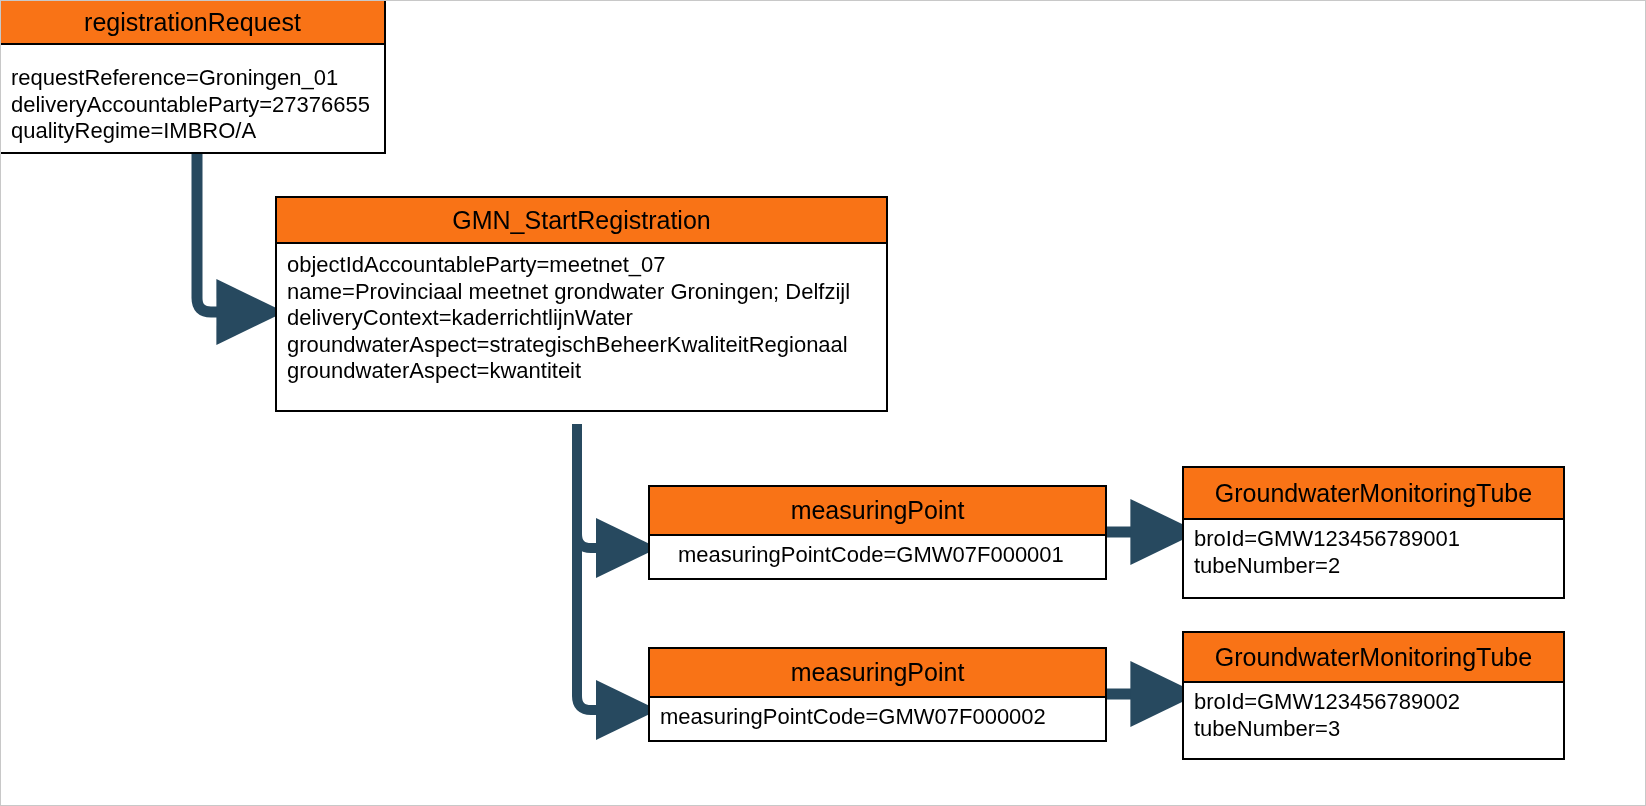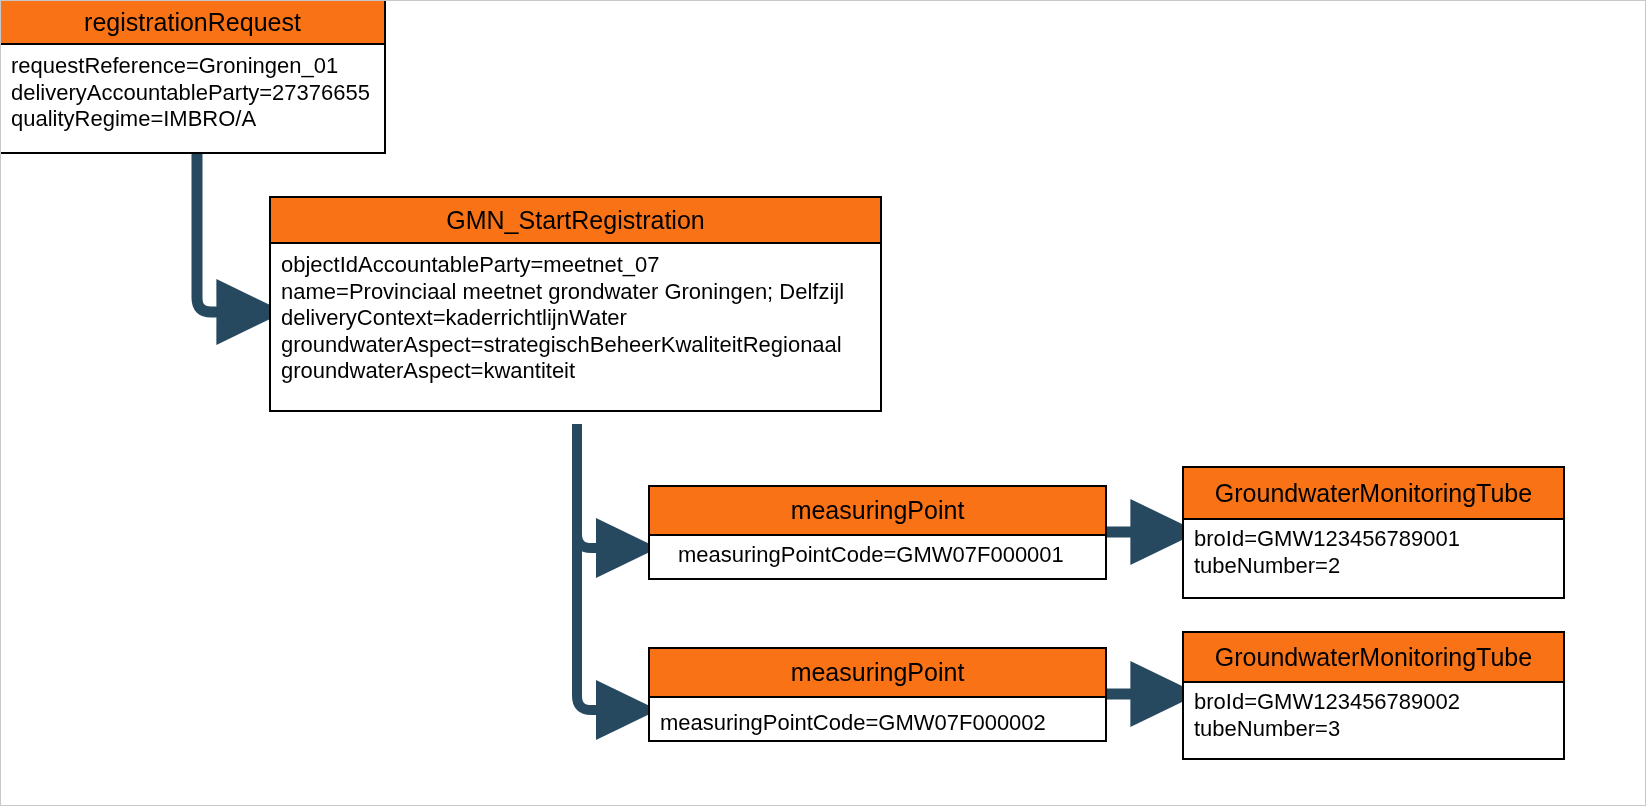--- a/index.html
+++ b/index.html
@@ -62,39 +62,39 @@
     width: 1646px;
     height: 806px;
     z-index: 2;
     pointer-events: none;
   }
   
   #box-registration-request {
     left: -2px;  top: -2px;  width: 387px; height: 155px;
   }
   #box-registration-request .uml-header { height: 44px; }
-  #box-registration-request .uml-body   { height: 107px; padding-top: 8px; }
+  #box-registration-request .uml-body   { height: 107px; padding-top: 8px; margin-top: 12px; }
 
   #box-gmn-start-registration {
-    left: 268px; top: 195px; width: 613px; height: 216px;
+    left: 274px; top: 195px; width: 613px; height: 216px;
   }
   #box-gmn-start-registration .uml-header { height: 46px; }
   #box-gmn-start-registration .uml-body   { height: 178px; padding-top: 8px; }
 
   #box-measuring-point-1 {
     left: 647px; top: 484px; width: 459px; height: 95px;
   }
   #box-measuring-point-1 .uml-header { height: 49px; }
   #box-measuring-point-1 .uml-body   { height: 42px; padding-top: 6px; padding-left: 28px; }
 
   #box-measuring-point-2 {
     left: 647px; top: 646px; width: 459px; height: 95px;
   }
   #box-measuring-point-2 .uml-header { height: 49px; }
-  #box-measuring-point-2 .uml-body   { height: 42px; padding-top: 12px; }
+  #box-measuring-point-2 .uml-body   { height: 42px; padding-top: 6px; }
 
   #box-monitoring-tube-1 {
     left: 1181px; top: 465px; width: 383px; height: 133px;
   }
   #box-monitoring-tube-1 .uml-header { height: 52px; }
   #box-monitoring-tube-1 .uml-body   { height: 79px; padding-top: 6px; border-radius: 18px; }
 
   #box-monitoring-tube-2 {
     left: 1181px; top: 630px; width: 383px; height: 129px;
   }

